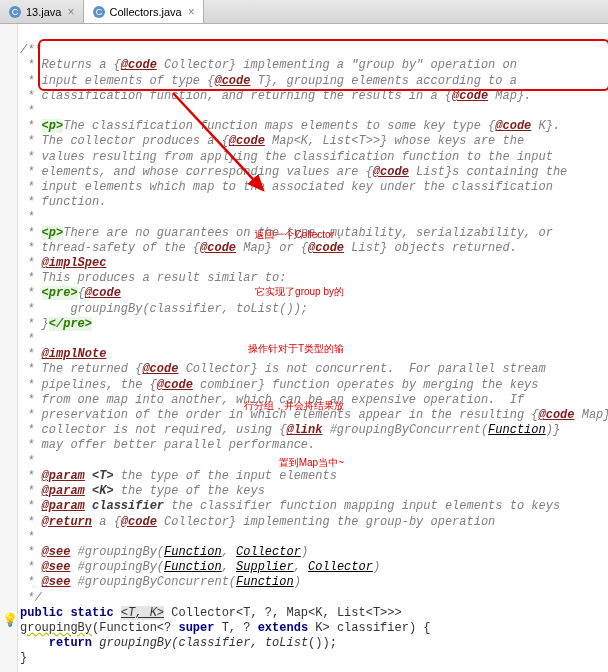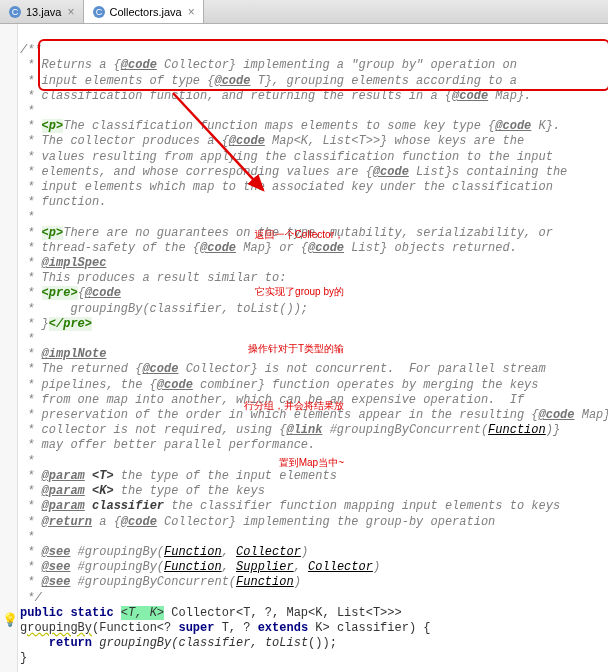--- a/index.html
+++ b/index.html
@@ -64,27 +64,27 @@
   .code {
     white-space: pre;
     padding: 4px 2px;
     line-height: 15.2px;
     color: #333;
     position: relative;
     flex: 1;
   }
   
   .jd { color: #808080; font-style: italic; }
-  .jd-tag-u { color: #737373; font-style: italic; font-weight: bold; text-decoration: underline; }
+  .jd-tag-u { color: #7f1d1d; font-style: italic; font-weight: bold; text-decoration: underline; }
   .jd-param-name { color: #3d3d3d; font-weight: bold; font-style: italic; }
   .jd-html-green { color: #287b00; font-style: italic; background: #e9f5e6; font-weight: bold; }
   .jd-link-italic { color: #000000; font-style: italic; text-decoration: underline; }
   
   .kw { color: #000080; font-weight: bold; }
-  .generic-hi { background: #86efac; font-style: italic; }
+  .generic-hi { background: #e5e5e5; font-style: italic; text-decoration: underline; }
   .warn { text-decoration: underline wavy #c0c000; }
   
   .red-box {
     position: absolute;
     border: 2px solid #e00000;
     border-radius: 6px;
     top: 15px;
     left: 20px;
     width: 572px;
     height: 52px;

